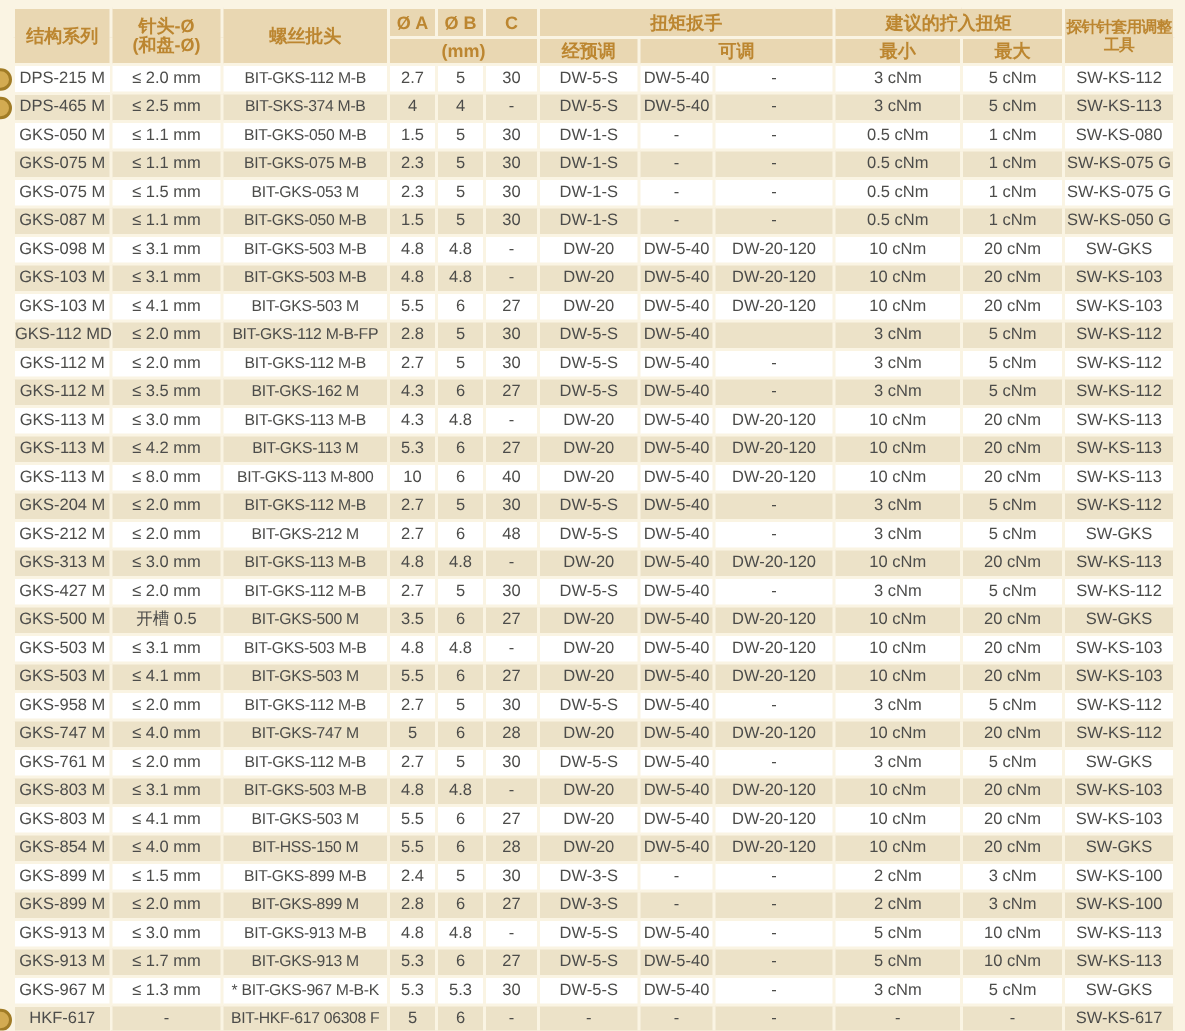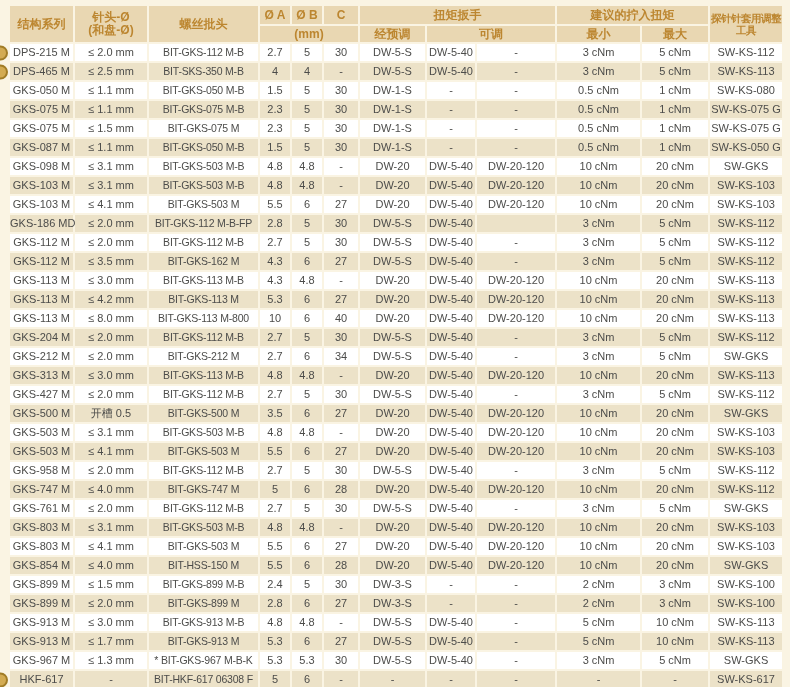--- a/index.html
+++ b/index.html
@@ -125,21 +125,21 @@
           <td>DW-5-S</td>
           <td>DW-5-40</td>
           <td>-</td>
           <td>3 cNm</td>
           <td>5 cNm</td>
           <td>SW-KS-112</td>
         </tr>
         <tr>
           <td class="badge-anchor">DPS-465 M<span class="badge"></span></td>
           <td>≤ 2.5 mm</td>
-          <td class="bit-col">BIT-SKS-350 M-B</td>
+          <td class="bit-col">BIT-SKS-374 M-B</td>
           <td>4</td>
           <td>4</td>
           <td>-</td>
           <td>DW-5-S</td>
           <td>DW-5-40</td>
           <td>-</td>
           <td>3 cNm</td>
           <td>5 cNm</td>
           <td>SW-KS-113</td>
         </tr>
@@ -167,21 +167,21 @@
           <td>DW-1-S</td>
           <td>-</td>
           <td>-</td>
           <td>0.5 cNm</td>
           <td>1 cNm</td>
           <td>SW-KS-075 G</td>
         </tr>
         <tr>
           <td>GKS-075 M</td>
           <td>≤ 1.5 mm</td>
-          <td class="bit-col">BIT-GKS-075 M</td>
+          <td class="bit-col">BIT-GKS-053 M</td>
           <td>2.3</td>
           <td>5</td>
           <td>30</td>
           <td>DW-1-S</td>
           <td>-</td>
           <td>-</td>
           <td>0.5 cNm</td>
           <td>1 cNm</td>
           <td>SW-KS-075 G</td>
         </tr>
@@ -235,21 +235,21 @@
           <td>6</td>
           <td>27</td>
           <td>DW-20</td>
           <td>DW-5-40</td>
           <td>DW-20-120</td>
           <td>10 cNm</td>
           <td>20 cNm</td>
           <td>SW-KS-103</td>
         </tr>
         <tr>
-          <td>GKS-186 MD</td>
+          <td>GKS-112 MD</td>
           <td>≤ 2.0 mm</td>
           <td class="bit-col">BIT-GKS-112 M-B-FP</td>
           <td>2.8</td>
           <td>5</td>
           <td>30</td>
           <td>DW-5-S</td>
           <td>DW-5-40</td>
           <td></td>
           <td>3 cNm</td>
           <td>5 cNm</td>
@@ -338,21 +338,21 @@
           <td>3 cNm</td>
           <td>5 cNm</td>
           <td>SW-KS-112</td>
         </tr>
         <tr>
           <td>GKS-212 M</td>
           <td>≤ 2.0 mm</td>
           <td class="bit-col">BIT-GKS-212 M</td>
           <td>2.7</td>
           <td>6</td>
-          <td>34</td>
+          <td>48</td>
           <td>DW-5-S</td>
           <td>DW-5-40</td>
           <td>-</td>
           <td>3 cNm</td>
           <td>5 cNm</td>
           <td>SW-GKS</td>
         </tr>
         <tr>
           <td>GKS-313 M</td>
           <td>≤ 3.0 mm</td>

